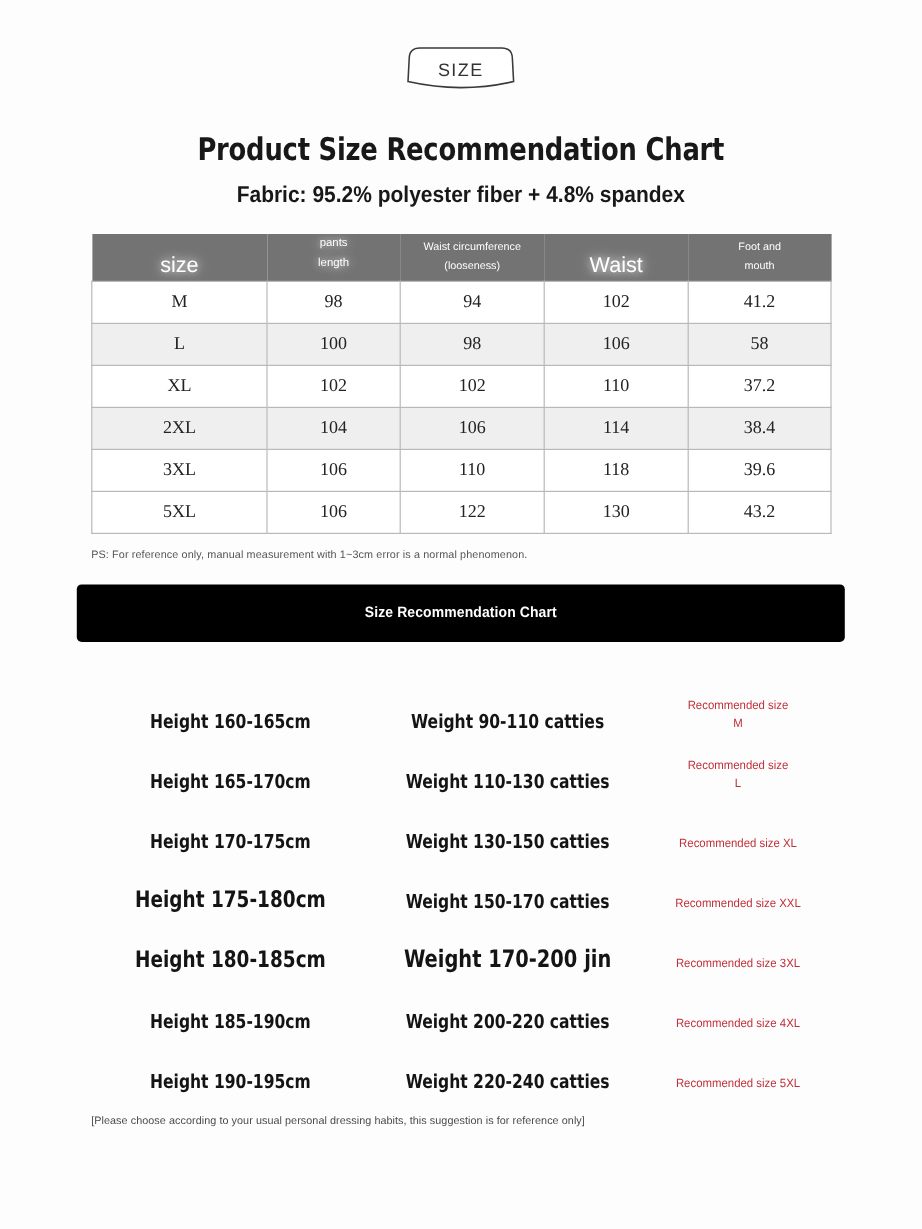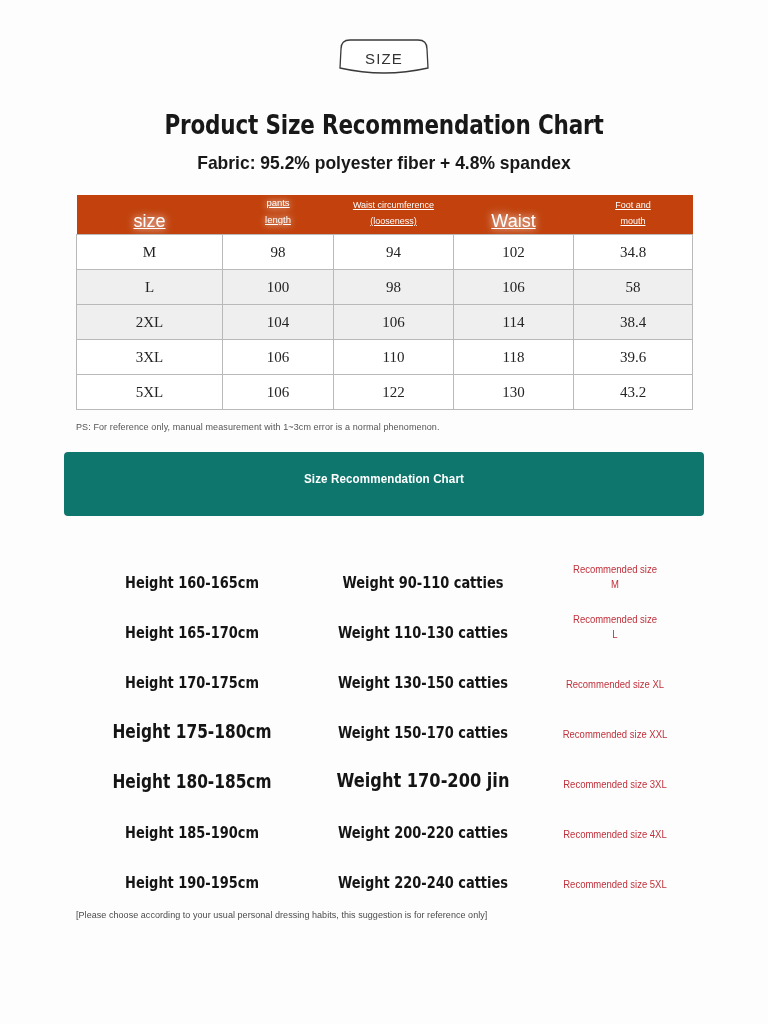--- a/index.html
+++ b/index.html
@@ -68,28 +68,27 @@
   .table-wrap {
     width: 616px;
     margin: 21px auto 0 auto;
   }
   table.size-table {
     width: 100%;
     border-collapse: collapse;
     table-layout: fixed;
   }
   table.size-table thead th {
-    background: #c2410c;
+    background: #737373;
     color: #ffffff;
     height: 36px;
     vertical-align: bottom;
     padding: 0 2px 3px 2px;
     font-weight: normal;
     text-align: center;
-    text-decoration: underline;
   }
   th .hdr-big {
     font-size: 18px;
     line-height: 1.05;
     display: block;
     text-shadow: 0 0 7px rgba(255,255,255,0.85), 0 0 14px rgba(255,255,255,0.45);
     font-family: "Liberation Sans", sans-serif;
   }
   th .hdr-small {
     font-size: 9px;
@@ -117,28 +116,28 @@
     width: 616px;
     margin: 12px auto 0 auto;
     font-size: 9px;
     color: #555;
     letter-spacing: 0.1px;
   }
 
   
   .banner {
     width: 640px;
-    height: 64px;
+    height: 48px;
     margin: 20px auto 0 auto;
-    background: #0f766e;
+    background: #000000;
     border-radius: 4px;
     display: flex;
     align-items: flex-end;
     justify-content: center;
-    padding-bottom: 30px;
+    padding-bottom: 18px;
     box-sizing: border-box;
   }
   .banner span {
     color: #ffffff;
     font-size: 12.5px;
     font-weight: bold;
     transform: scaleX(0.93);
     letter-spacing: 0.1px;
   }
 
@@ -236,29 +235,36 @@
           <span class="hdr-small">mouth</span>
         </th>
       </tr>
     </thead>
     <tbody id="size-table-body">
         <tr class="odd">
           <td>M</td>
           <td>98</td>
           <td>94</td>
           <td>102</td>
-          <td>34.8</td>
+          <td>41.2</td>
         </tr>
         <tr class="even">
           <td>L</td>
           <td>100</td>
           <td>98</td>
           <td>106</td>
           <td>58</td>
         </tr>
+        <tr class="odd">
+          <td>XL</td>
+          <td>102</td>
+          <td>102</td>
+          <td>110</td>
+          <td>37.2</td>
+        </tr>
         <tr class="even">
           <td>2XL</td>
           <td>104</td>
           <td>106</td>
           <td>114</td>
           <td>38.4</td>
         </tr>
         <tr class="odd">
           <td>3XL</td>
           <td>106</td>

